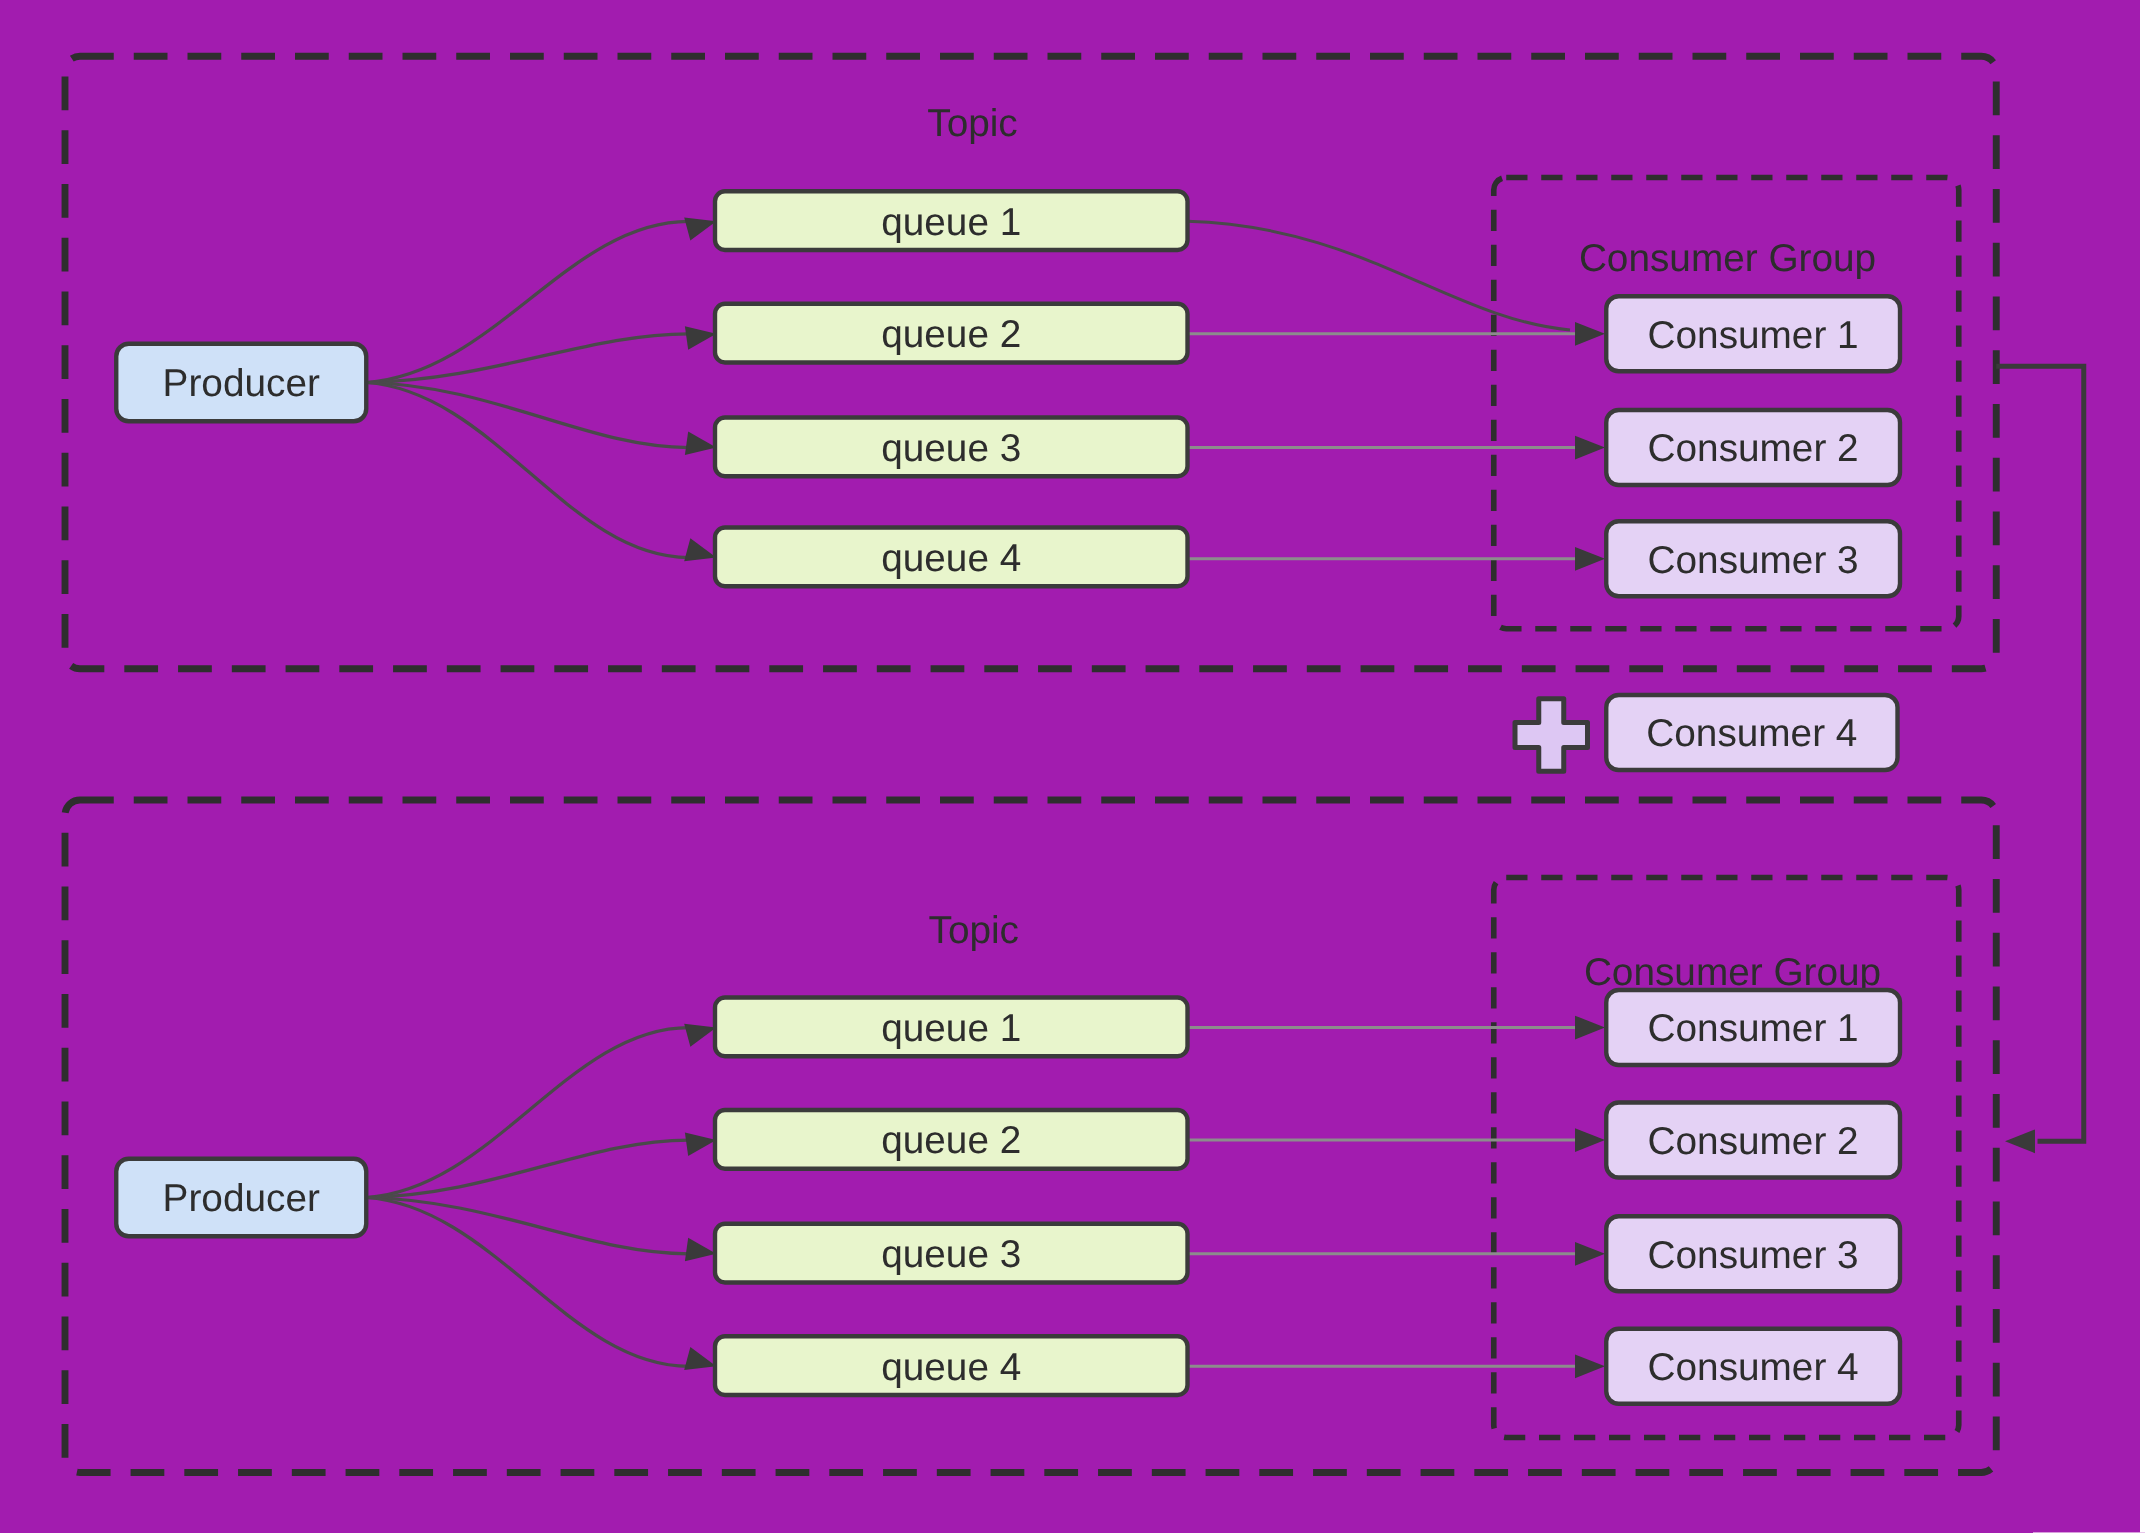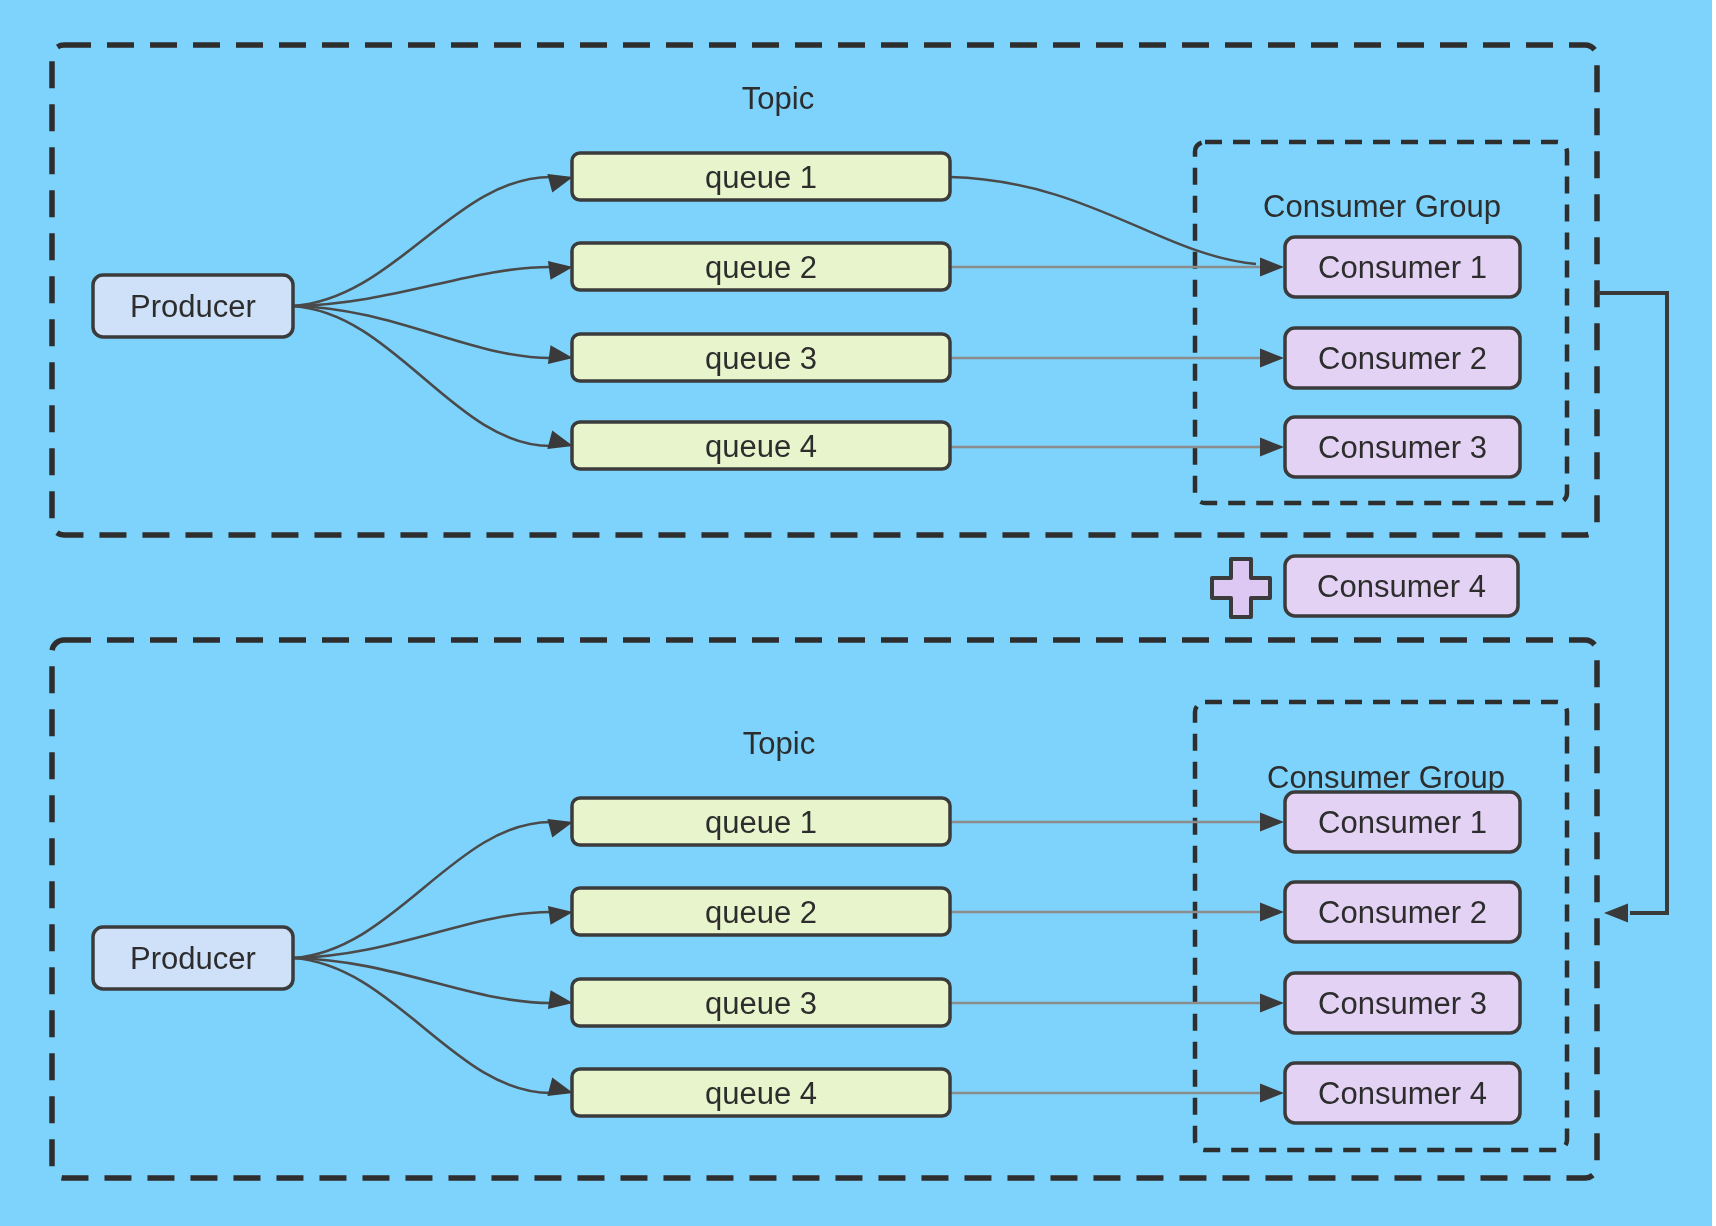--- a/index.html
+++ b/index.html
@@ -1,18 +1,18 @@
 <!DOCTYPE html>
 <html><head>
 <meta charset="utf-8">
 <style>
   html, body { margin: 0; padding: 0; background: #ffffff; }
   .stage {
     width: 1712px; height: 1226px;
-    background: #7dd3fc;
+    background: #a21caf;
     position: relative;
     font-family: "Liberation Sans", sans-serif;
   }
   svg { display: block; }
   text {
     font-family: "Liberation Sans", sans-serif;
     fill: #2d2d2d;
   }
 </style>
 </head>

